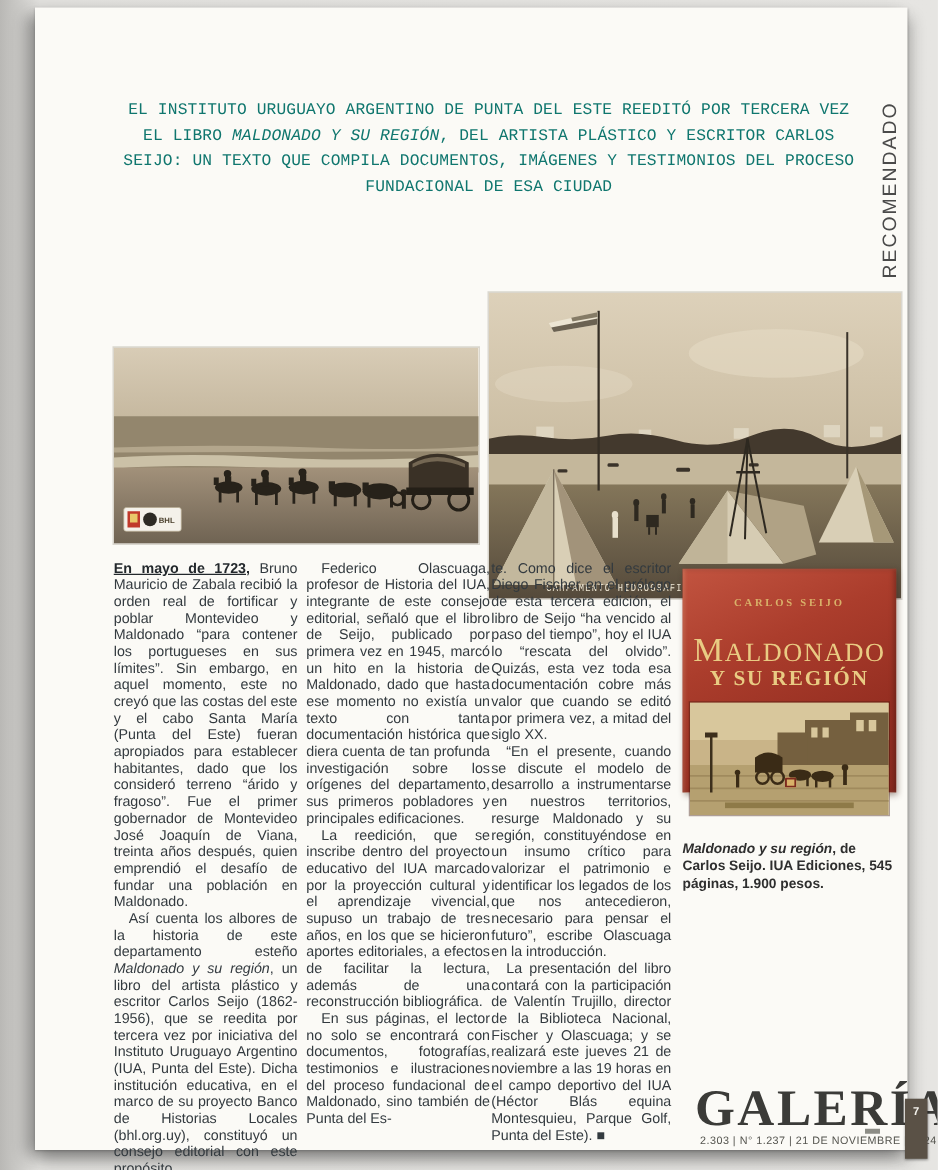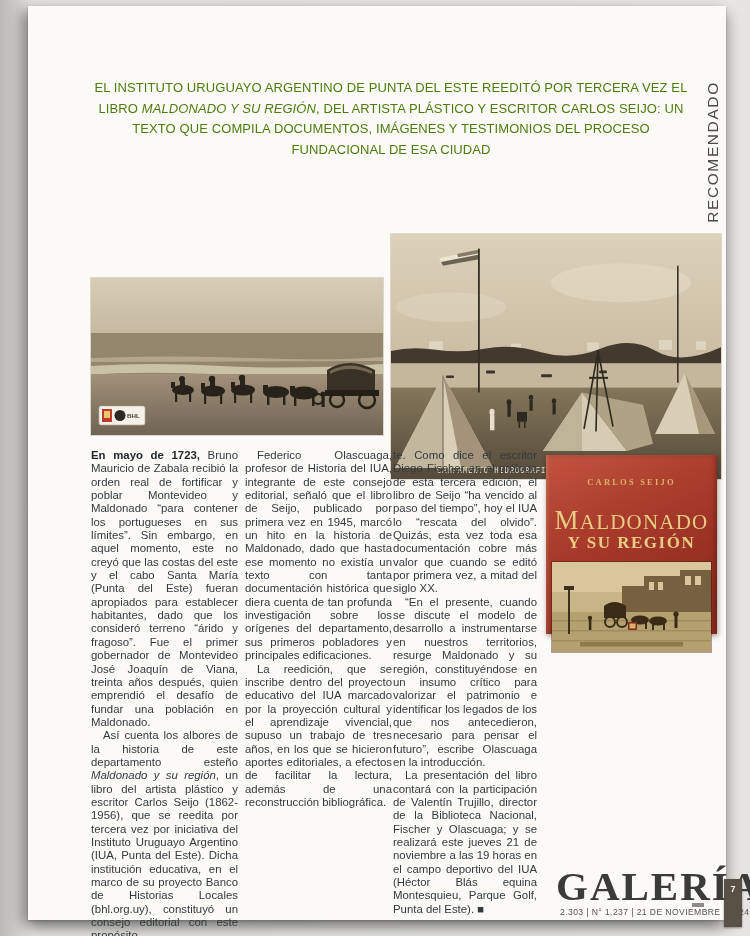--- a/index.html
+++ b/index.html
@@ -15,21 +15,21 @@
   }
   .page{
     position:absolute; left:28px; top:6px; width:698px; height:914px;
     background:#fbfaf6;
     box-shadow:-7px 5px 12px rgba(40,40,40,.38), 3px 8px 12px rgba(40,40,40,.30), 0 1px 2px rgba(0,0,0,.25);
   }
   
   .deck{
     position:absolute; left:65px; top:72px; width:596px;
     text-align:center; font-size:13px; line-height:20.5px;
-    color:#4d7c0f; letter-spacing:.1px;
+    color:#0f766e; letter-spacing:.1px;font-family:Liberation Mono, monospace;
   }
   .deck .ital{ font-style:italic; }
   .recomendado{
     position:absolute; left:612px; top:134px; width:152px; height:24px;
     transform:rotate(-90deg); transform-origin:center;
     font-size:15.5px; letter-spacing:1.6px; color:#4a4a4a;
     text-align:center; white-space:nowrap;
   }
   .headline{
     position:absolute; left:63px; top:157px; width:620px;
@@ -43,21 +43,21 @@
   .photo svg{ display:block; width:100%; height:100%; }
   
   .col{
     position:absolute; top:443px; width:147px;
     font-size:11.4px; line-height:13.35px; color:#333a3f;
     text-align:justify; hyphens:auto; -webkit-hyphens:auto;
   }
   .col-1{ left:63px; } .col-2{ left:217px; } .col-3{ left:365px; width:144px; }
   .col p{ text-indent:12px; }
   .col p.noindent{ text-indent:0; }
-  .col .lead{ font-weight:700; color:#23282c; }
+  .col .lead{ font-weight:700; color:#23282c;text-decoration:underline; }
   .col .ital{ font-style:italic; }
   
   .book{
     position:absolute; left:518px; top:449px; width:171px; height:179px;
     background:linear-gradient(155deg,#c25440 0%,#ab3d2c 35%,#962f22 70%,#8b2b20 100%);
     box-shadow:1px 2px 5px rgba(60,30,20,.45), inset 2px 0 3px rgba(255,220,180,.18), inset -2px 0 4px rgba(0,0,0,.25);
   }
   .book-author{
     position:absolute; left:0; right:0; top:22px; text-align:center;
     font-family:"Liberation Serif", serif; font-size:8.5px; font-weight:700;
@@ -286,20 +286,21 @@
     </div>
 
     <div class="col col-1">
       <p class="noindent"><span class="lead">En mayo de 1723,</span><span> Bruno Mauricio de Zabala recibió la orden real de fortificar y poblar Montevideo y Maldonado “para contener los portugueses en sus límites”. Sin embargo, en aquel momento, este no creyó que las costas del este y el cabo Santa María (Punta del Este) fueran apropiados para establecer habitantes, dado que los consideró terreno “árido y fragoso”. Fue el primer gobernador de Montevideo José Joaquín de Viana, treinta años después, quien emprendió el desafío de fundar una población en Maldonado.</span></p>
       <p><span>Así cuenta los albores de la historia de este departamento esteño </span><span class="ital">Maldonado y su región</span><span>, un libro del artista plástico y escritor Carlos Seijo (1862-1956), que se reedita por tercera vez por iniciativa del Instituto Uruguayo Argentino (IUA, Punta del Este). Dicha institución educativa, en el marco de su proyecto Banco de Historias Locales (bhl.org.uy), constituyó un consejo editorial con este propósito.</span></p>
     </div>
 
     <div class="col col-2">
       <p>Federico Olascuaga, profesor de Historia del IUA, integrante de este consejo editorial, señaló que el libro de Seijo, publicado por primera vez en 1945, marcó un hito en la historia de Maldonado, dado que hasta ese momento no existía un texto con tanta documentación histórica que diera cuenta de tan profunda investigación sobre los orígenes del departamento, sus primeros pobladores y principales edificaciones.</p>
       <p>La reedición, que se inscribe dentro del proyecto educativo del IUA marcado por la proyección cultural y el aprendizaje vivencial, supuso un trabajo de tres años, en los que se hicieron aportes editoriales, a efectos de facilitar la lectura, además de una reconstrucción bibliográfica.</p>
+      <p>En sus páginas, el lector no solo se encontrará con documentos, fotografías, testimonios e ilustraciones del proceso fundacional de Maldonado, sino también de Punta del Es-</p>
     </div>
 
     <div class="col col-3">
       <p class="noindent">te. Como dice el escritor Diego Fischer en el prólogo de esta tercera edición, el libro de Seijo “ha vencido al paso del tiempo”, hoy el IUA lo “rescata del olvido”. Quizás, esta vez toda esa documentación cobre más valor que cuando se editó por primera vez, a mitad del siglo XX.</p>
       <p>“En el presente, cuando se discute el modelo de desarrollo a instrumentarse en nuestros territorios, resurge Maldonado y su región, constituyéndose en un insumo crítico para valorizar el patrimonio e identificar los legados de los que nos antecedieron, necesario para pensar el futuro”, escribe Olascuaga en la introducción.</p>
       <p>La presentación del libro contará con la participación de Valentín Trujillo, director de la Biblioteca Nacional, Fischer y Olascuaga; y se realizará este jueves 21 de noviembre a las 19 horas en el campo deportivo del IUA (Héctor Blás equina Montesquieu, Parque Golf, Punta del Este). ■</p>
     </div>
 
     <div class="book">
       <div class="book-author">CARLOS SEIJO</div>
@@ -344,20 +345,21 @@
               <rect x="122.5" y="54" width="3" height="12"></rect>
             <circle cx="38" cy="56" r="2.2"></circle>
               <rect x="36.8" y="58" width="2.6" height="10"></rect>
           </g>
           <rect x="28" y="80" width="103" height="4.5" fill="#84703f" opacity=".8"></rect>
         </svg>
       </div>
       <div class="book-pub"></div>
     </div>
 
+    <div class="book-caption"><span class="ital">Maldonado y su región</span><span>, de Carlos Seijo. IUA Ediciones, 545 páginas, 1.900 pesos.</span></div>
 
     <div class="galeria">GALERÍA</div>
     <div class="galeria-tick"></div>
     <div class="issue-line">2.303 | N° 1.237 | 21 DE NOVIEMBRE | 2024</div>
     <div class="page-num-box">
       <span class="page-num">7</span>
     </div>
 
   </div>
 </div>

